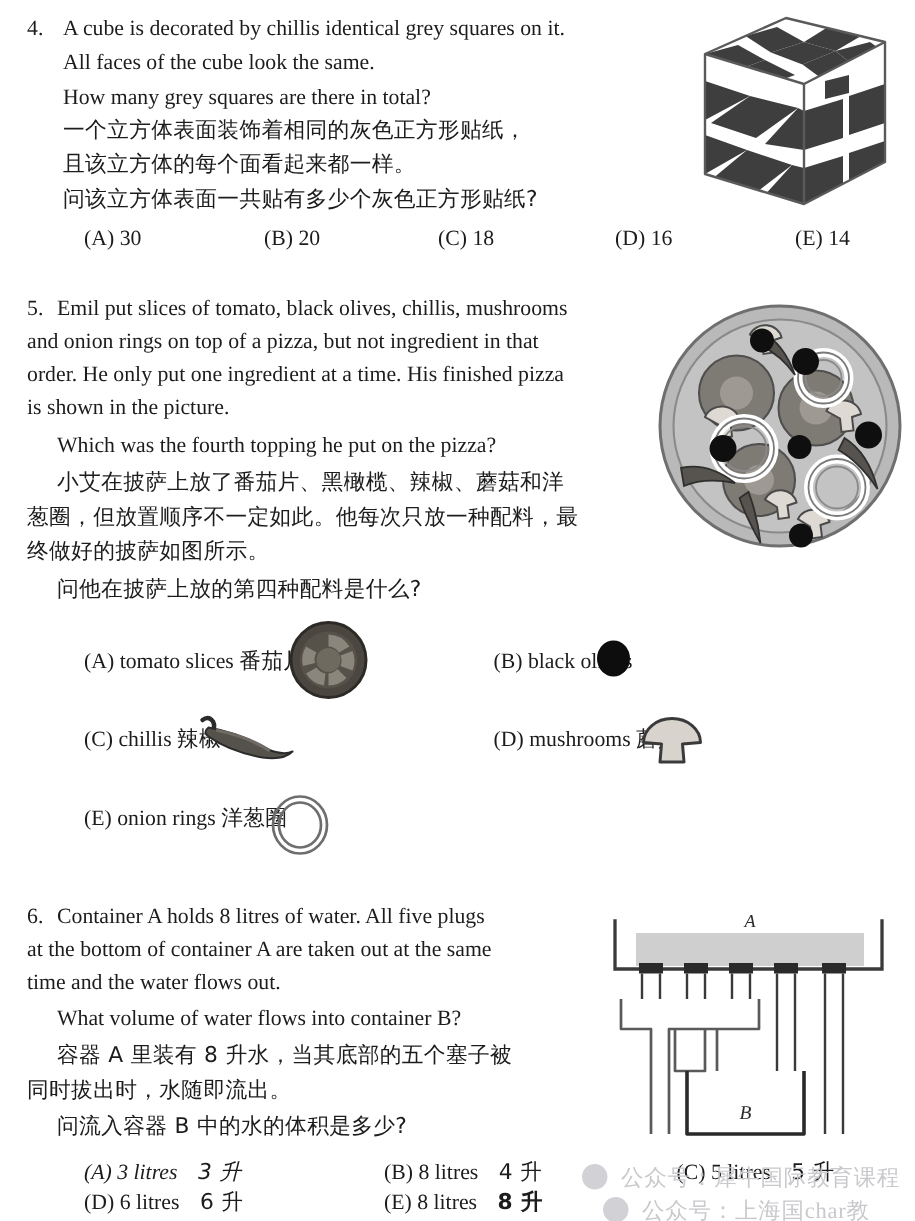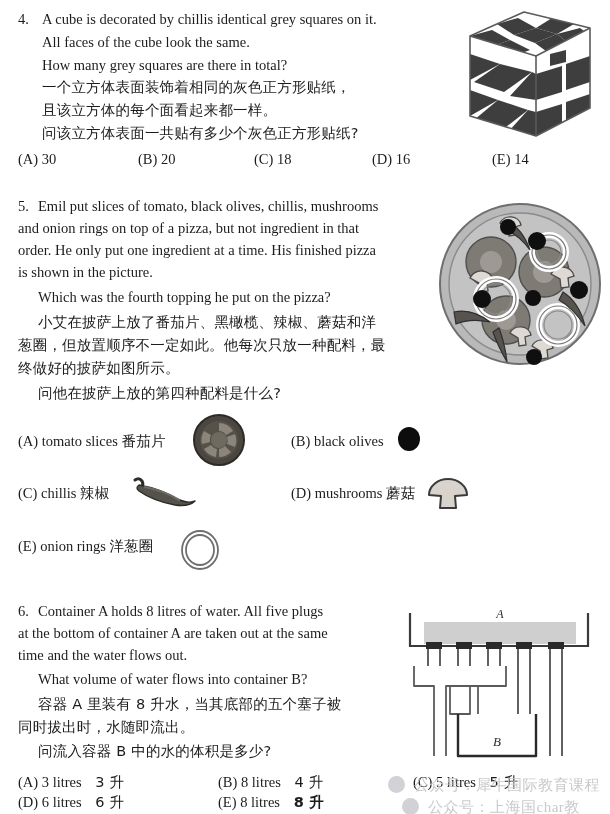--- a/index.html
+++ b/index.html
@@ -35,20 +35,21 @@
   .zh {
     font-family: "DejaVu Sans", "Liberation Sans", sans-serif;
     font-size: 14.5px;
     letter-spacing: 0.2px;
   }
   .opt {
     position: absolute;
     font-size: 14.5px;
     line-height: 1;
     white-space: nowrap;
+    margin-left: 38px;
   }
 
   
   .cube-wrap {
     position: absolute;
     left: 462px;
     top: 8px;
     width: 136px;
     height: 132px;
   }
@@ -378,21 +379,21 @@
           <polyline points="76,82 76,110 76,110"></polyline>
         </g>
 
         <g fill="none" stroke="#2a2a2a" stroke-width="2.4" stroke-linejoin="round">
           <polyline points="56,110 56,152 134,152 134,110"></polyline>
         </g>
         <text x="95" y="142" font-family="Liberation Serif, serif" font-size="13" font-style="italic" fill="#2a2a2a" text-anchor="middle">B</text>
       </svg>
     </div>
 
-    <div class="opt" style="left:18px; top:775px;">
+    <div class="opt" style="left:18px; top:775px;font-style:italic;">
       <span>(A)</span>
       <span>3 litres</span>
       <span class="zh" style="margin-left:10px;">3 升</span>
     </div>
     <div class="opt" style="left:218px; top:775px;">
       <span>(B)</span>
       <span>8 litres</span>
       <span class="zh" style="margin-left:10px;">4 升</span>
     </div>
     <div class="opt" style="left:413px; top:775px;">

